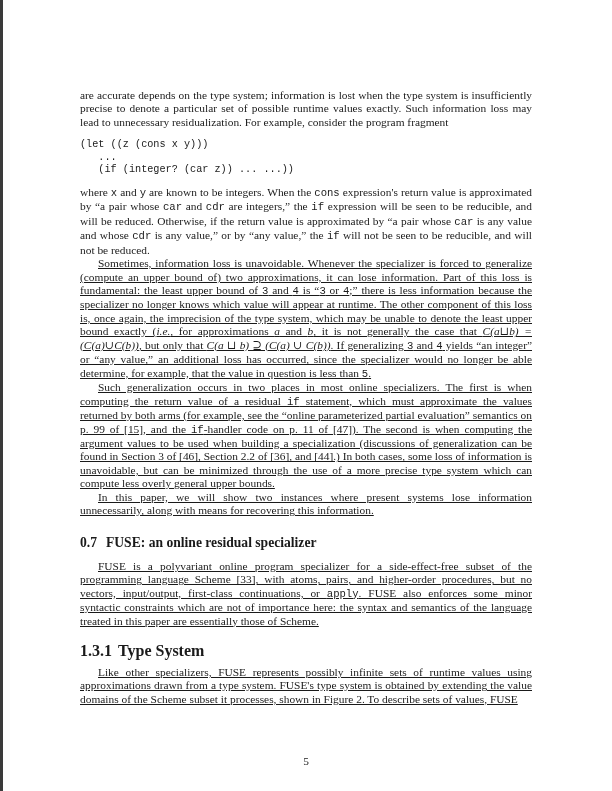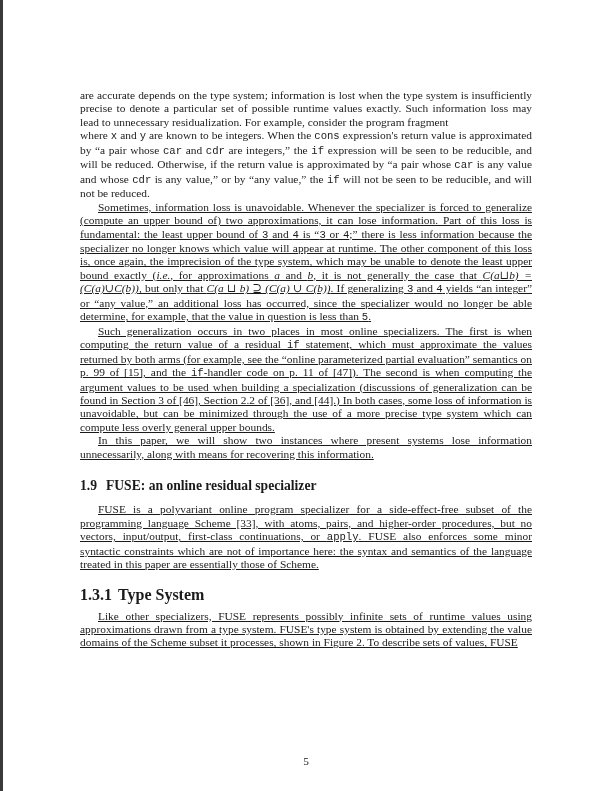--- a/index.html
+++ b/index.html
@@ -45,30 +45,31 @@
 </style>
 </head>
 <body>
 
 <div class="left-rule"></div>
 
 <div class="page">
 
   <p>are accurate depends on the type system; information is lost when the type system is insufficiently precise to denote a particular set of possible runtime values exactly. Such information loss may lead to unnecessary residualization. For example, consider the program fragment</p>
 
+  <div class="code"><div>(let ((z (cons x y)))</div><div>   ...</div><div>   (if (integer? (car z)) ... ...))</div></div>
 
   <p><span>where </span><span class="tt">x</span><span> and </span><span class="tt">y</span><span> are known to be integers. When the </span><span class="tt">cons</span><span> expression's return value is approximated by “a pair whose </span><span class="tt">car</span><span> and </span><span class="tt">cdr</span><span> are integers,” the </span><span class="tt">if</span><span> expression will be seen to be reducible, and will be reduced. Otherwise, if the return value is approximated by “a pair whose </span><span class="tt">car</span><span> is any value and whose </span><span class="tt">cdr</span><span> is any value,” or by “any value,” the </span><span class="tt">if</span><span> will not be seen to be reducible, and will not be reduced.</span></p>
 
   <p class="indent"><span>Sometimes, information loss is unavoidable. Whenever the specializer is forced to generalize (compute an upper bound of) two approximations, it can lose information. Part of this loss is fundamental: the least upper bound of </span><span class="tt">3</span><span> and </span><span class="tt">4</span><span> is “</span><span class="tt">3</span><span> or </span><span class="tt">4</span><span>;” there is less information because the specializer no longer knows which value will appear at runtime. The other component of this loss is, once again, the imprecision of the type system, which may be unable to denote the least upper bound exactly (</span><i>i.e.</i><span>, for approximations </span><i>a</i><span> and </span><i>b</i><span>, it is not generally the case that </span><i>C(a⊔b) = (C(a)∪C(b))</i><span>, but only that </span><i>C(a ⊔ b) ⊇ (C(a) ∪ C(b))</i><span>. If generalizing </span><span class="tt">3</span><span> and </span><span class="tt">4</span><span> yields “an integer” or “any value,” an additional loss has occurred, since the specializer would no longer be able determine, for example, that the value in question is less than </span><span class="tt">5</span><span>.</span></p>
 
   <p class="indent"><span>Such generalization occurs in two places in most online specializers. The first is when computing the return value of a residual </span><span class="tt">if</span><span> statement, which must approximate the values returned by both arms (for example, see the “online parameterized partial evaluation” semantics on p. 99 of [15], and the </span><span class="tt">if</span><span>-handler code on p. 11 of [47]). The second is when computing the argument values to be used when building a specialization (discussions of generalization can be found in Section 3 of [46], Section 2.2 of [36], and [44].) In both cases, some loss of information is unavoidable, but can be minimized through the use of a more precise type system which can compute less overly general upper bounds.</span></p>
 
   <p class="indent">In this paper, we will show two instances where present systems lose information unnecessarily, along with means for recovering this information.</p>
 
-  <div class="section-heading"><span class="num">1.9</span><span>FUSE: an online residual specializer</span></div>
+  <div class="section-heading"><span class="num">0.7</span><span>FUSE: an online residual specializer</span></div>
 
 
   <p class="indent"><span>FUSE is a polyvariant online program specializer for a side-effect-free subset of the programming language Scheme [33], with atoms, pairs, and higher-order procedures, but no vectors, input/output, first-class continuations, or </span><span class="tt">apply</span><span>. FUSE also enforces some minor syntactic constraints which are not of importance here: the syntax and semantics of the language treated in this paper are essentially those of Scheme.</span></p>
 
   <div class="subsection-heading"><span class="subnum">1.3.1</span><span>Type System</span></div>
 
   <p class="indent">Like other specializers, FUSE represents possibly infinite sets of runtime values using approximations drawn from a type system. FUSE's type system is obtained by extending the value domains of the Scheme subset it processes, shown in Figure 2. To describe sets of values, FUSE</p>
 
 </div>
 

